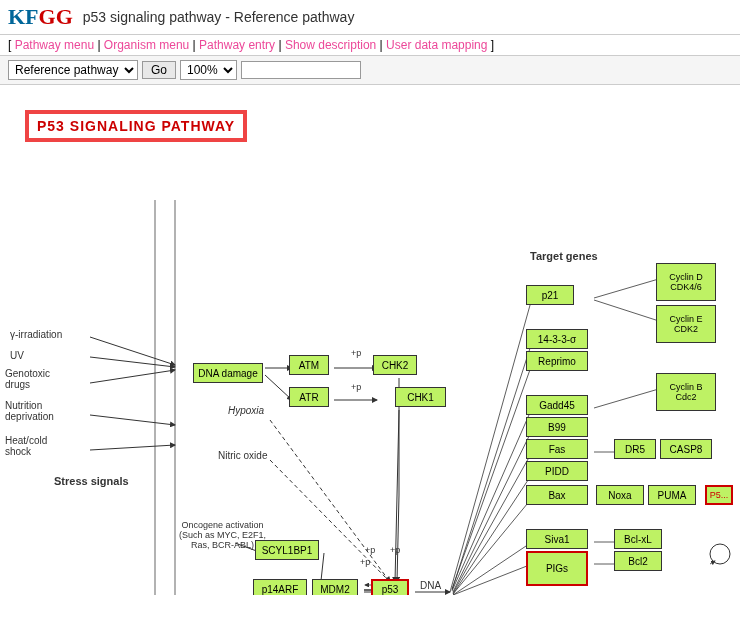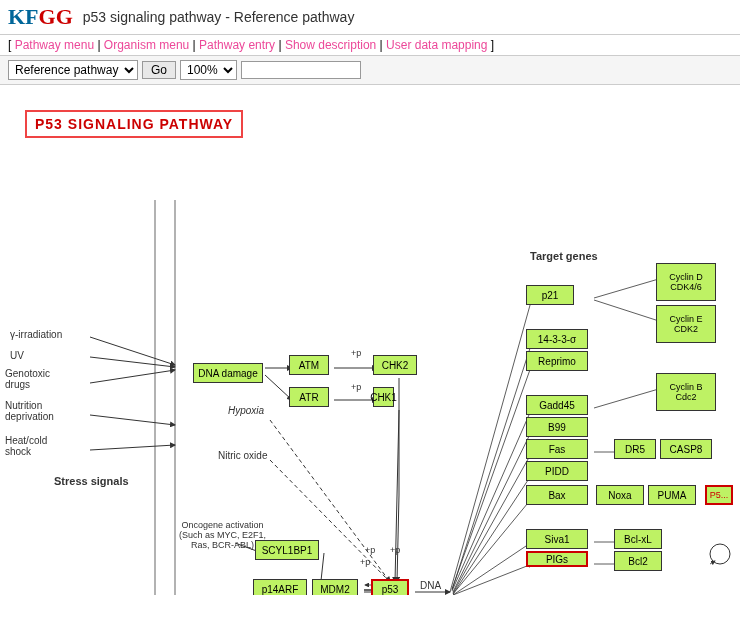--- a/index.html
+++ b/index.html
@@ -17,21 +17,21 @@
     #toolbar select { font-size: 12px; padding: 1px 2px; border: 1px solid #999; background: #fff; }
     #toolbar button { font-size: 12px; padding: 1px 8px; border: 1px solid #999; background: #e8e8e8; cursor: pointer; }
     #toolbar input[type=text] { font-size: 12px; padding: 1px 3px; border: 1px solid #999; width: 120px; }
 
     #pathway-container { position: relative; background: #fff; overflow: hidden; width: 740px; height: 510px; }
     #pathway-inner { position: relative; width: 740px; height: 510px; }
 
     
     .p53-title {
       position: absolute; top: 25px; left: 25px;
-      border: 2px solid #ef4444; padding: 4px 8px;
+      border: 4px solid #ef4444; padding: 4px 8px;
       font-size: 14px; font-weight: bold; color: #cc0000; letter-spacing: 1px;
     }
 
     
     #pathway-svg { position: absolute; top: 0; left: 0; width: 740px; height: 510px; }
 
     
     .node {
       position: absolute;
       border: 1px solid #333;
@@ -213,21 +213,21 @@
     <div class="label" style="left:175px; top:435px; width:95px; text-align:center; font-size:9px;">Oncogene activation<br>(Such as MYC, E2F1,<br>Ras, BCR-ABL)</div>
 
     <div class="node" style="left:193px; top:278px; width:70px; height:20px;">DNA damage</div>
 
     <div class="node" style="left:289px; top:270px; width:40px; height:20px;">ATM</div>
 
     <div class="node" style="left:289px; top:302px; width:40px; height:20px;">ATR</div>
 
     <div class="node" style="left:373px; top:270px; width:44px; height:20px;">CHK2</div>
 
-    <div class="node" style="left:373px; top:302px; width:21px; height:20px;">CHK1</div>
+    <div class="node" style="left:395px; top:302px; width:51px; height:20px;">CHK1</div>
 
     <div class="node red-border" style="left:371px; top:494px; width:38px; height:20px;">p53</div>
 
     <div class="node" style="left:253px; top:494px; width:54px; height:20px;">p14ARF</div>
 
     <div class="node" style="left:312px; top:494px; width:46px; height:20px;">MDM2</div>
 
     <div class="node" style="left:255px; top:455px; width:64px; height:20px;">SCYL1BP1</div>
 
     <div class="node" style="left:526px; top:200px; width:48px; height:20px;">p21</div>
@@ -245,21 +245,21 @@
     <div class="node" style="left:526px; top:376px; width:62px; height:20px;">PIDD</div>
 
     <div class="node" style="left:526px; top:400px; width:62px; height:20px;">Bax</div>
 
     <div class="node" style="left:596px; top:400px; width:48px; height:20px;">Noxa</div>
 
     <div class="node" style="left:648px; top:400px; width:48px; height:20px;">PUMA</div>
 
     <div class="node" style="left:526px; top:444px; width:62px; height:20px;">Siva1</div>
 
-    <div class="node red-border" style="left:526px; top:466px; width:62px; height:16px;">PIGs</div>
+    <div class="node red-border" style="left:526px; top:466px; width:62px; height:35px;">PIGs</div>
 
     <div class="node" style="left:614px; top:354px; width:42px; height:20px;">DR5</div>
 
     <div class="node" style="left:660px; top:354px; width:52px; height:20px;">CASP8</div>
 
     <div class="node" style="left:614px; top:444px; width:48px; height:20px;">Bcl-xL</div>
 
     <div class="node" style="left:614px; top:466px; width:48px; height:20px;">Bcl2</div>
 
     <div class="node" style="left:656px; top:178px; width:60px; height:38px; flex-direction:column; font-size:9px;">

